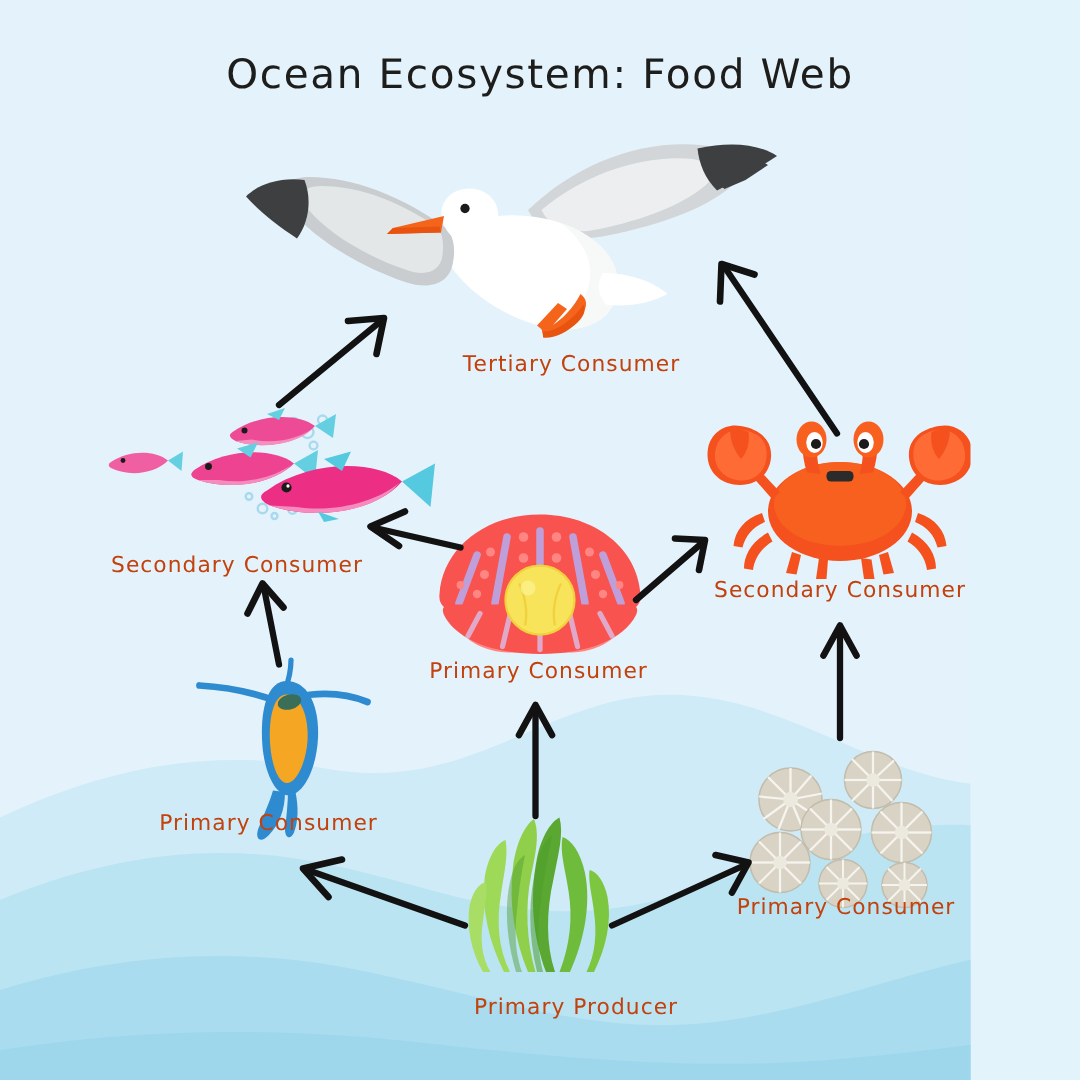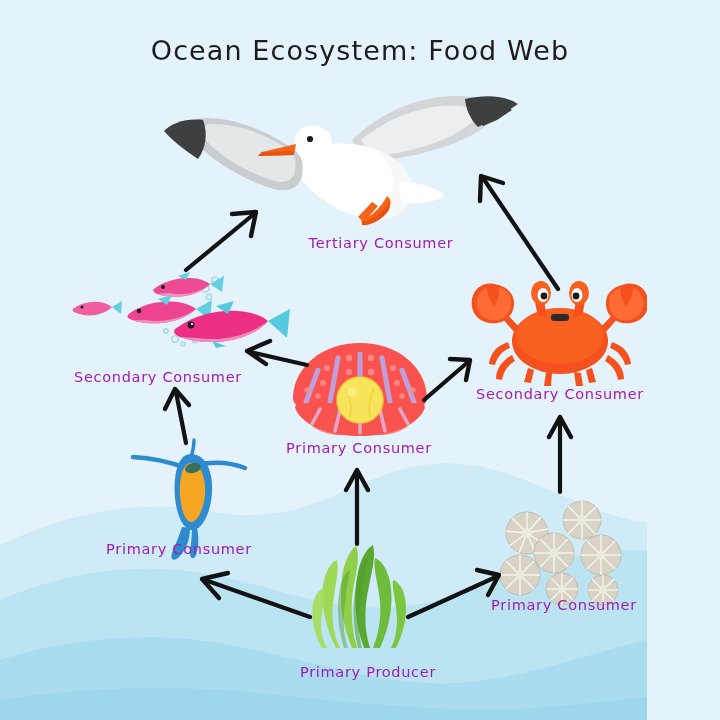--- a/index.html
+++ b/index.html
@@ -10,21 +10,21 @@
   }
   #stage{position:relative;width:647px;height:720px;overflow:hidden;background:#e4f3fb;}
   #bgsvg,#arrowsvg,#artsvg{position:absolute;left:0;top:0;width:720px;height:720px;}
   #bgsvg{z-index:1;}
   #artsvg{z-index:2;}
   #arrowsvg{z-index:3;}
   .layer-labels{position:absolute;left:0;top:0;width:720px;height:720px;z-index:4;}
   .lbl{
     position:absolute;
     font-family:"DejaVu Sans", sans-serif;
-    color:#a21caf;
+    color:#c2410c;
     white-space:nowrap;
     letter-spacing:.7px;
     font-size:14.5px;
     transform:translate(-50%,-50%);
     font-weight:400;
   }
   #title{
     position:absolute;left:360px;top:50px;
     transform:translate(-50%,-50%);
     font-family:"DejaVu Sans", sans-serif;
@@ -405,16 +405,16 @@
 
   <div id="title">Ocean Ecosystem: Food Web</div>
 
   <div class="layer-labels">
     <div class="lbl" style="left:381px;top:243px">Tertiary Consumer</div>
     <div class="lbl" style="left:158px;top:377px">Secondary Consumer</div>
     <div class="lbl" style="left:560px;top:394px">Secondary Consumer</div>
     <div class="lbl" style="left:359px;top:448px">Primary Consumer</div>
     <div class="lbl" style="left:179px;top:549px">Primary Consumer</div>
     <div class="lbl" style="left:564px;top:605px">Primary Consumer</div>
-    <div class="lbl" style="left:368px;top:672px">Primary Producer</div>
+    <div class="lbl" style="left:384px;top:672px">Primary Producer</div>
   </div>
 
 </div>
 
 </body></html>

